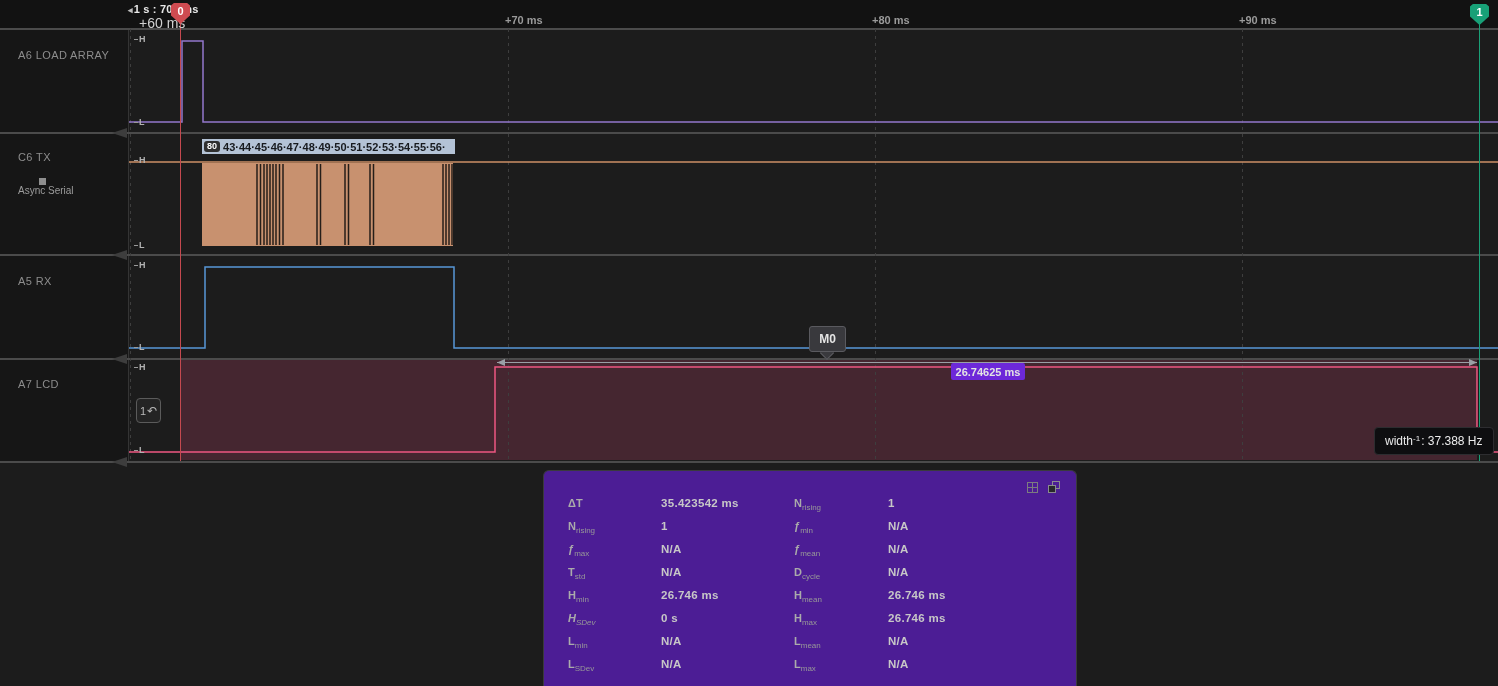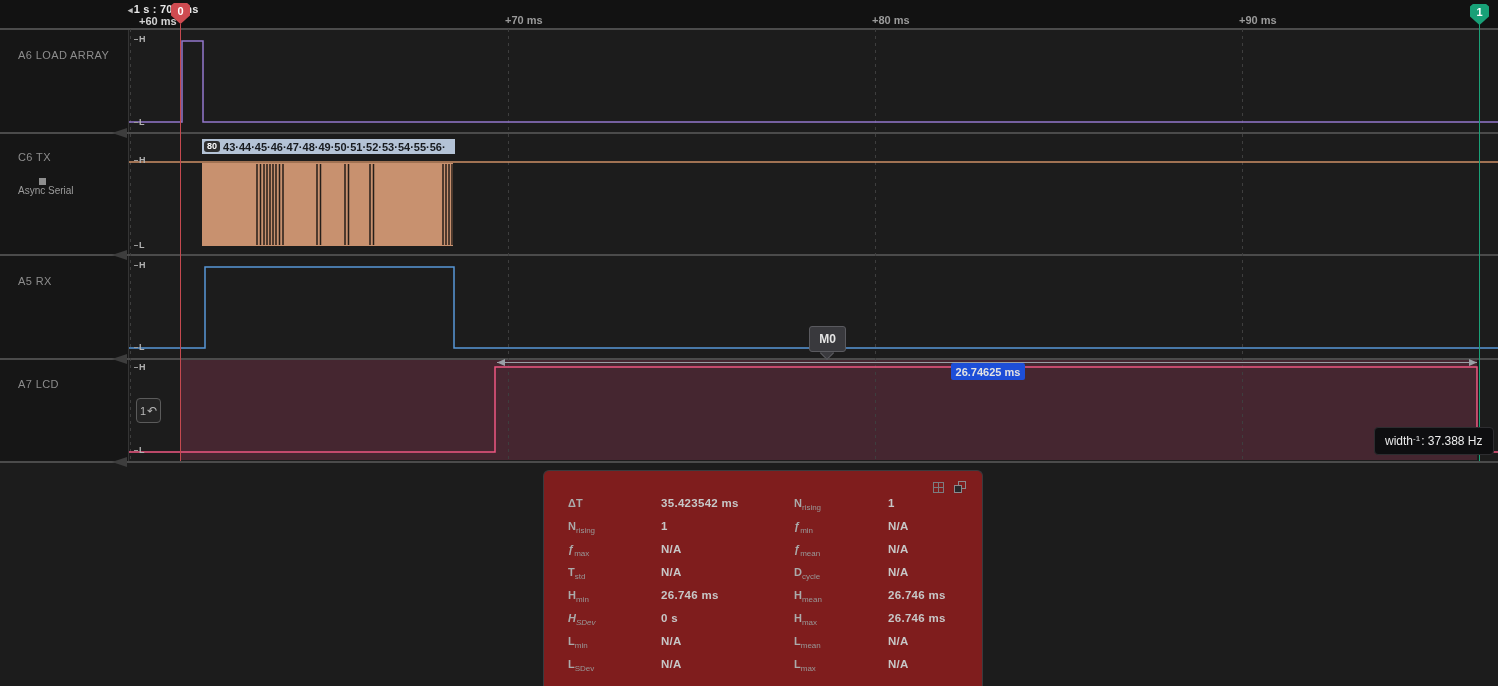--- a/index.html
+++ b/index.html
@@ -7,52 +7,52 @@
          font-family:"Liberation Sans",sans-serif;}
   .hdr{position:absolute;left:0;top:0;width:1498px;height:28px;background:#121212;}
   .labcol{position:absolute;left:0;top:28px;width:128px;height:435px;background:#161616;}
   .vdiv{position:absolute;left:128px;top:28px;width:1px;height:435px;background:#343434;}
   .divider{position:absolute;left:0;width:1498px;height:2px;background:#4b4b4b;}
   .handle{position:absolute;width:0;height:0;border-top:5px solid transparent;
           border-bottom:5px solid transparent;border-right:15px solid #3d3d3d;}
   .abs-time{position:absolute;left:128px;top:3px;font-size:11px;font-weight:bold;color:#e8e8e8;
             letter-spacing:.2px;z-index:3;}
   .abs-time .tri{font-size:9px;color:#bdbdbd;margin-right:1px;}
-  .origin-tick{position:absolute;left:139px;top:15px;font-size:11px;font-weight:bold;color:#d2d2d2;z-index:3;}
+  .origin-tick{position:absolute;left:139px;top:15px;font-size:14px;font-weight:normal;color:#d2d2d2;z-index:3;}
   .tick-label{position:absolute;top:14px;font-size:11px;font-weight:bold;color:#9a9a9a;z-index:3;}
   .ch-name{position:absolute;left:18px;font-size:11px;font-weight:normal;color:#8d8d8d;letter-spacing:.4px;z-index:5;}
   .analyzer{position:absolute;left:18px;font-size:10px;color:#9c9c9c;display:flex;align-items:center;z-index:5;flex-direction:column;}
   .analyzer .bullet{width:7px;height:7px;background:#8f8f8f;display:inline-block;margin-right:7px;}
   .hl{position:absolute;left:134px;font-size:9px;font-weight:bold;color:#b2b2b2;z-index:5;}
   .hl::before{content:"";display:inline-block;width:4px;height:1px;background:#9a9a9a;vertical-align:middle;margin-right:1px;}
   .flag{position:absolute;width:19px;height:21px;color:#fff;font-size:11px;font-weight:bold;
         display:flex;align-items:center;justify-content:center;box-sizing:border-box;padding-bottom:5px;
         clip-path:polygon(15% 0,85% 0,100% 12%,100% 60%,50% 100%,0 60%,0 12%);z-index:6;}
   .m0tag{position:absolute;left:809px;top:326px;width:37px;height:26px;background:#39393d;
          border:1px solid #5a5a5f;border-radius:3px;color:#e4e4e4;font-size:12px;font-weight:bold;
          display:flex;align-items:center;justify-content:center;z-index:7;box-sizing:border-box;}
   .m0tail{position:absolute;left:822px;top:348px;width:9px;height:9px;background:#39393d;
           border-right:1px solid #5a5a5f;border-bottom:1px solid #5a5a5f;transform:rotate(45deg);z-index:6;}
-  .ruler-badge{position:absolute;left:951px;top:363px;width:74px;height:17px;background:#1d4ed8;
+  .ruler-badge{position:absolute;left:951px;top:363px;width:74px;height:17px;background:#6d28d9;
          border-radius:2px;color:#e3e3e3;font-size:11px;font-weight:bold;display:flex;align-items:center;
          justify-content:center;z-index:7;}
   .tooltip{position:absolute;left:1374px;top:427px;height:28px;padding:0 10px;background:#0e0e10;
          border:1px solid #2d2d30;border-radius:4px;color:#ececec;font-size:12px;display:flex;
          align-items:center;z-index:8;box-sizing:border-box;}
   .tooltip sup{font-size:8px;margin:0 1px 6px 0;}
   .ann-bar{position:absolute;left:202px;top:139px;width:253px;height:15px;background:#b4c3d6;
          display:flex;align-items:center;font-size:11px;font-weight:bold;color:#171a1e;
          white-space:nowrap;overflow:hidden;z-index:5;}
   .ann-badge{background:#2f2f2f;color:#fff;font-size:9px;font-weight:bold;border-radius:3px;
          padding:1px 3px;margin:0 3px 0 2px;line-height:9px;flex:none;}
   .jump-btn{position:absolute;left:136px;top:398px;width:25px;height:25px;border:1px solid #5b5b5b;
          border-radius:4px;background:#242424;color:#b8b8b8;font-size:11px;display:flex;
          align-items:center;justify-content:center;z-index:6;box-sizing:border-box;}
   .jump-btn .glyph{font-size:12px;margin-left:1px;}
-  .panel{position:absolute;left:543px;top:470px;width:440px;height:216px;background:#7f1d1d;
+  .panel{position:absolute;left:543px;top:470px;width:534px;height:216px;background:#4c1d95;
          border:1px solid #3a3a3d;border-bottom:none;border-radius:6px 6px 0 0;box-sizing:border-box;z-index:9;}
   .panel-icons{position:absolute;right:15px;top:10px;display:flex;gap:10px;align-items:center;}
   .icon-grid{position:relative;width:11px;height:11px;border:1px solid #7c7c80;box-sizing:border-box;}
   .icon-grid::before{content:"";position:absolute;left:4px;top:0;width:1px;height:9px;background:#7c7c80;}
   .icon-grid::after{content:"";position:absolute;left:0;top:4px;width:9px;height:1px;background:#7c7c80;}
   .icon-copy{position:relative;width:13px;height:13px;}
   .icon-copy .back{position:absolute;left:4px;top:0;width:8px;height:8px;border:1px solid #8a8a8e;box-sizing:border-box;}
   .icon-copy .front{position:absolute;left:0;top:4px;width:8px;height:8px;border:1px solid #8a8a8e;
                     background:#28282b;box-sizing:border-box;}
   .pl{position:absolute;font-size:11px;color:#ababab;font-weight:bold;}

